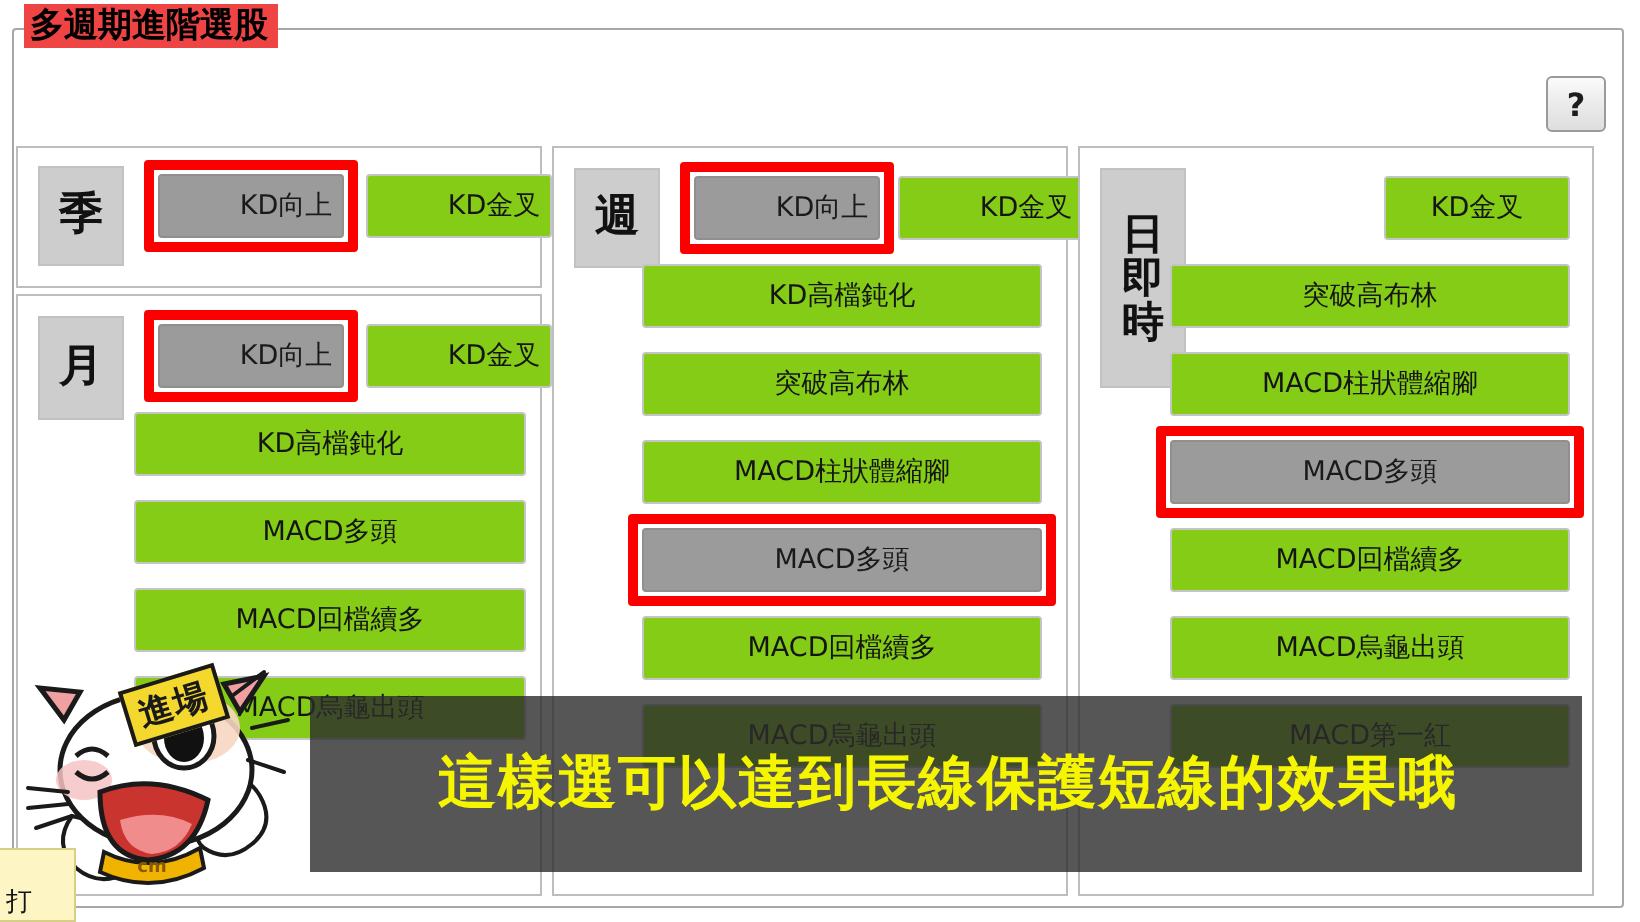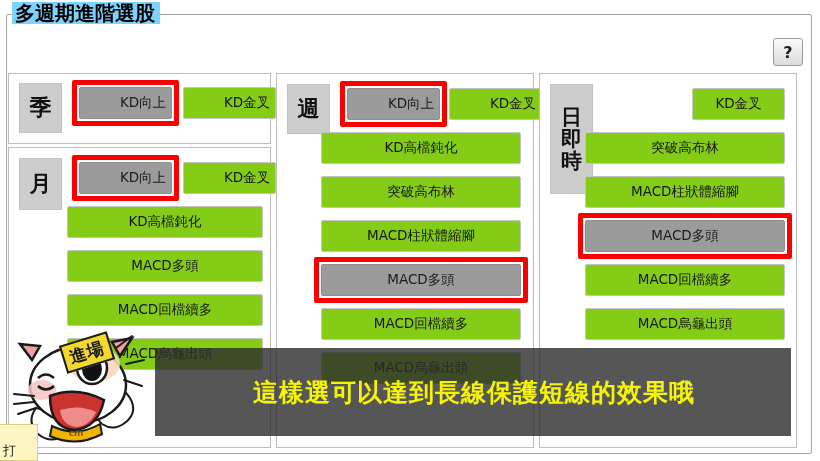--- a/index.html
+++ b/index.html
@@ -24,23 +24,23 @@
     height: 440px;
     border: 1px solid #a8a8a8;
     border-radius: 2px;
     box-sizing: border-box;
     background: #ffffff;
   }
   #group-title {
     position: absolute;
     left: 12px;
     top: 2px;
-    background: #7dd3fc;
+    background: #ef4444;
     padding: 0 5px 0 3px;
-    font-size: 20px;
+    font-size: 17px;
     font-weight: bold;
     color: #000000;
     line-height: 22px;
     white-space: nowrap;
     letter-spacing: 0px;
     z-index: 4;
   }
 
   
   #help-button {
@@ -202,21 +202,21 @@
   #caption-text {
     position: absolute;
     left: 162px;
     top: 358px;
     width: 624px;
     height: 68px;
     display: flex;
     align-items: center;
     justify-content: center;
     color: #f6f500;
-    font-size: 25px;
+    font-size: 29px;
     font-weight: bold;
     letter-spacing: 1px;
     white-space: nowrap;
     z-index: 10;
     pointer-events: none;
   }
 </style>
 </head>
 <body>
 
@@ -289,20 +289,21 @@
 
   <div class="opt-btn w-fullm" style="left:45px; top:102px;">MACD柱狀體縮腳</div>
 
   <div class="opt-btn w-fullm selected" style="left:45px; top:146px;">MACD多頭</div>
   <div class="hl" style="left:38px; top:139px; width:214px; height:46px;"></div>
 
   <div class="opt-btn w-fullm" style="left:45px; top:190px;">MACD回檔續多</div>
 
   <div class="opt-btn w-fullm" style="left:45px; top:234px;">MACD烏龜出頭</div>
 
+  <div class="opt-btn w-fullm" style="left:45px; top:278px;">MACD第一紅</div>
 </div>
 
 <svg id="mascot" viewBox="0 0 160 118">
 
   <path d="M28 78 q-10 14 2 26 q12 10 26 2 q10 -8 6 -20 z" fill="#ffffff" stroke="#1a1a1a" stroke-width="2"></path>
   <path d="M96 60 q18 -6 26 8 q8 14 -4 24 q-12 10 -24 2 q-10 -8 2 -34 z" fill="#ffffff" stroke="#1a1a1a" stroke-width="2"></path>
 
   <ellipse cx="70" cy="55" rx="48" ry="38" fill="#ffffff" stroke="#1a1a1a" stroke-width="2.5"></ellipse>
 
   <path d="M24 30 l-12 -16 l20 2 z" fill="#f0a0a0" stroke="#1a1a1a" stroke-width="2.5"></path>

